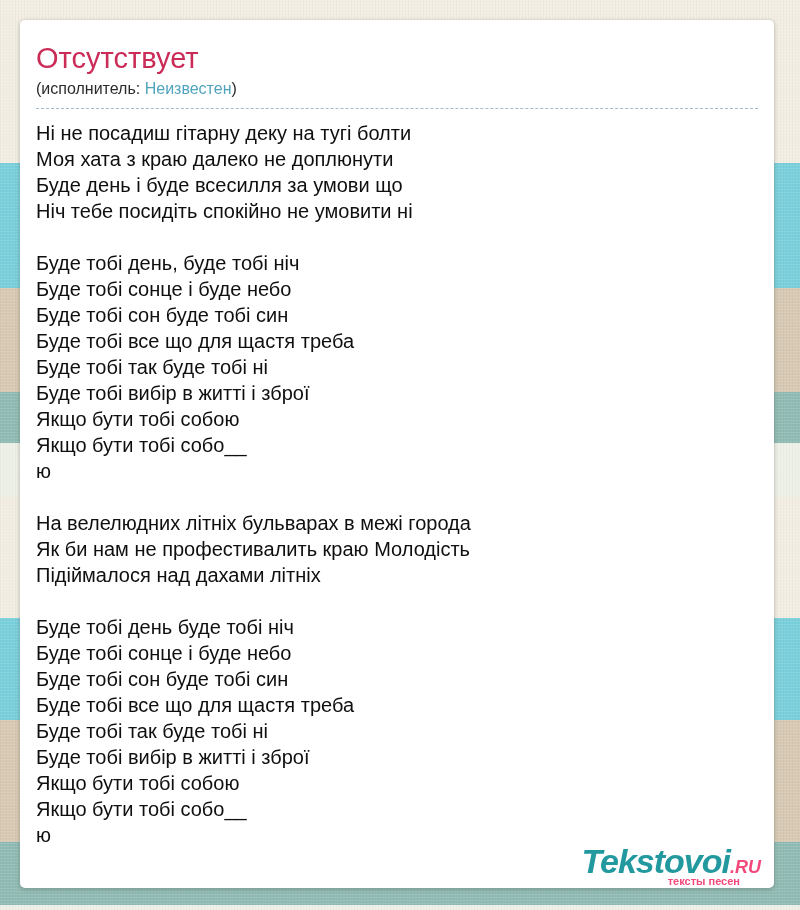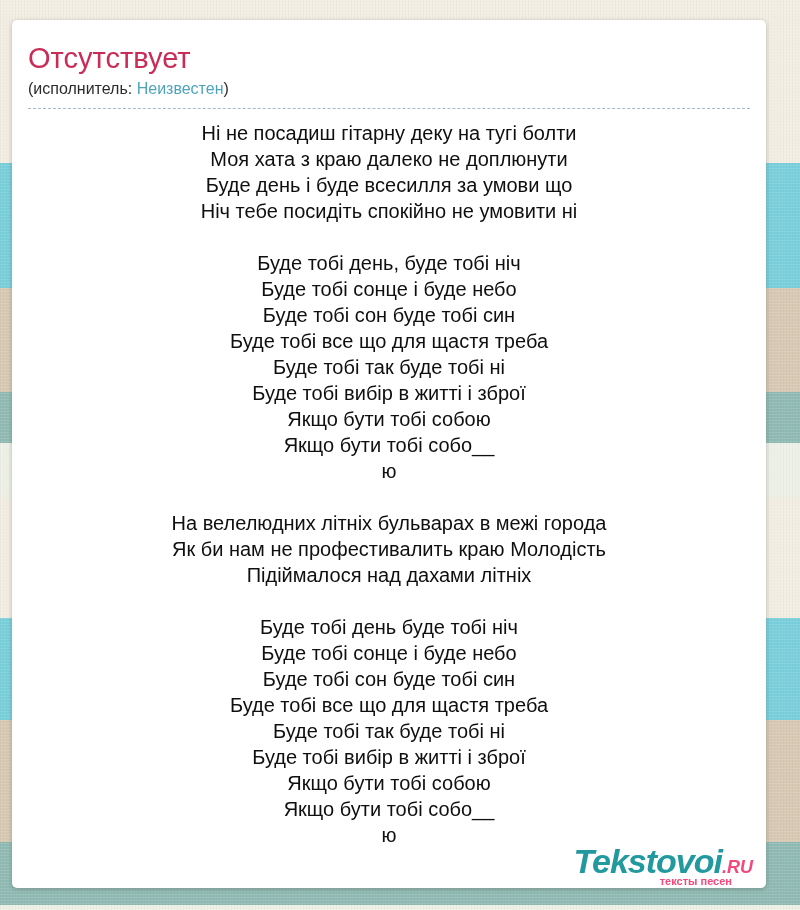--- a/index.html
+++ b/index.html
@@ -33,21 +33,21 @@
     content: "";
     position: absolute;
     inset: 0;
     background:
       repeating-linear-gradient(0deg,  rgba(255,255,255,0.10) 0 1px, transparent 1px 3px),
       repeating-linear-gradient(90deg, rgba(110,100,80,0.05)  0 1px, transparent 1px 3px);
   }
 
   .card {
     position: absolute;
-    left: 12px;
+    left: 20px;
     top: 20px;
     width: 754px;
     height: 868px;
     box-sizing: border-box;
     background: #ffffff;
     border-radius: 5px;
     box-shadow: 0 1px 4px rgba(60, 60, 50, 0.35);
     padding: 22px 16px 12px 16px;
   }
 
@@ -75,21 +75,21 @@
     text-decoration: none;
     cursor: pointer;
   }
 
   .lyrics {
     margin-top: 11px;
     font-size: 20px;
     line-height: 26px;
     color: #0f0f0f;
   }
-  .lyric-line { white-space: pre-wrap; text-align: center; }
+  .lyric-line { white-space: pre-wrap; }
   .stanza-gap { height: 26px; }
 
   .site-logo {
     position: absolute;
     right: 13px;
     bottom: 1px;
     text-align: right;
     text-decoration: none;
     cursor: pointer;
     line-height: 1;

